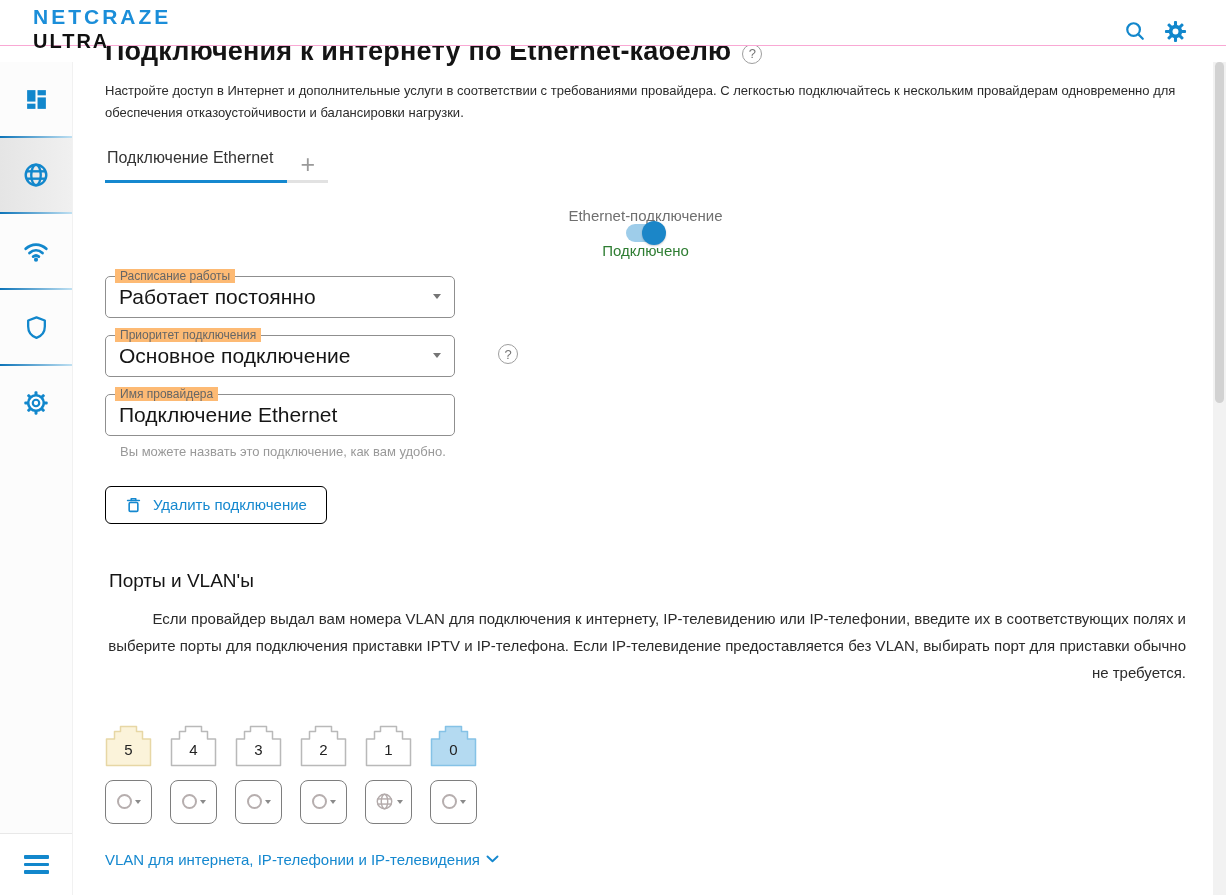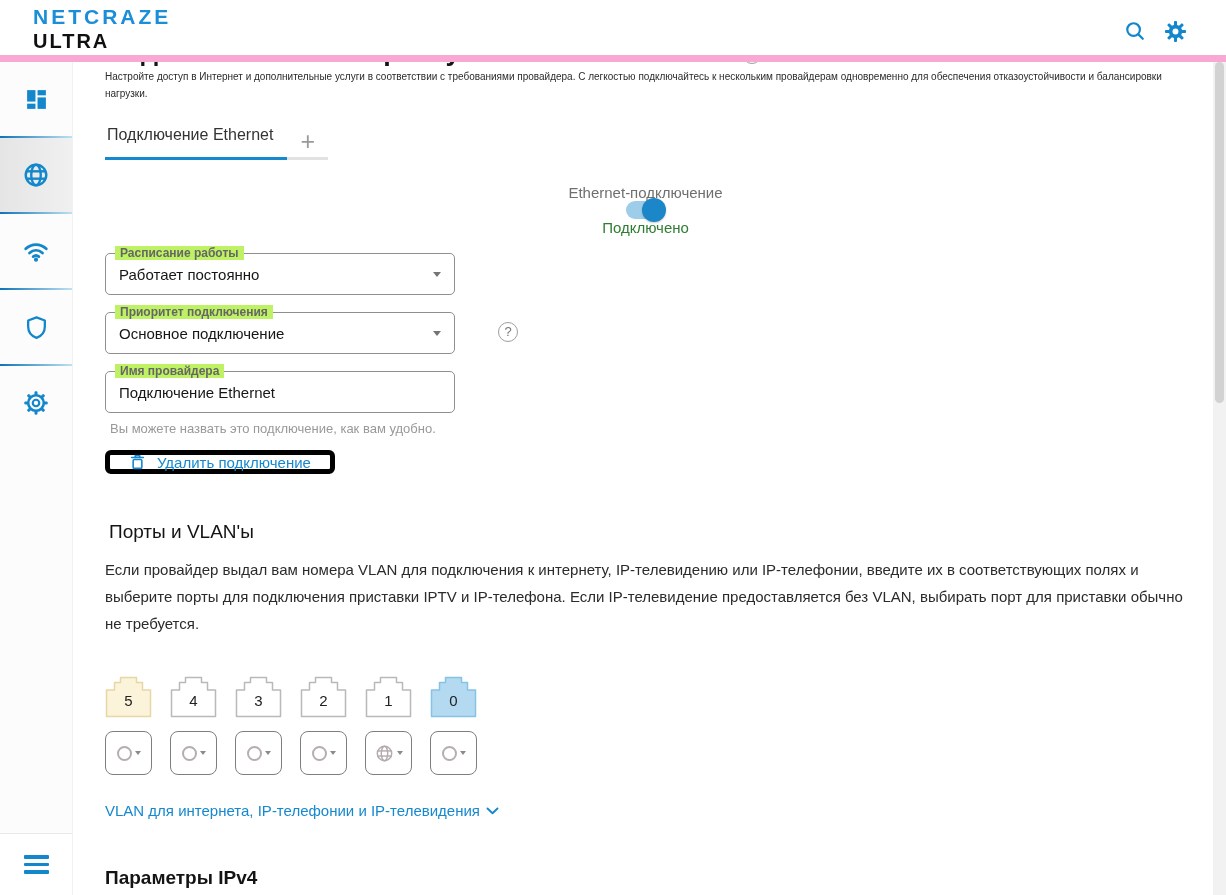--- a/index.html
+++ b/index.html
@@ -3,22 +3,22 @@
 <meta charset="utf-8">
 <style>
   * { box-sizing: border-box; }
   html,body { margin:0; padding:0; }
   body {
     width:1226px; height:895px; overflow:hidden;
     font-family:"Liberation Sans", sans-serif;
     background:#ffffff; color:#1c1c1c;
   }
   
-  .header { position:fixed; top:0; left:0; width:1226px; height:62px;
-    background:#fff; border-bottom:7px solid #f9a8d4; z-index:20; }
+  .header { position:fixed; top:0; left:0; width:1226px; height:46px;
+    background:#fff; border-bottom:1px solid #f9a8d4; z-index:20; }
   .brand { position:absolute; left:33px; top:6px; line-height:1; cursor:pointer; }
   .brand-l1 { font-size:21px; font-weight:bold; letter-spacing:3px; color:#1b8ed9; }
   .brand-l2 { font-size:20px; font-weight:bold; letter-spacing:2px; color:#101010; margin-top:4px; }
   .header-icons { position:absolute; right:39px; top:20px; display:flex; gap:17px; align-items:center; }
   .hicon { width:23px; height:23px; cursor:pointer; }
   
   .sidebar { position:fixed; top:62px; left:0; bottom:0; width:73px;
     background:#fcfcfc; border-right:1px solid #f1f1f1; z-index:15; }
   .side-item { height:74px; display:flex; align-items:center; justify-content:center; cursor:pointer; }
   .side-item.active { background:linear-gradient(90deg,#e5e5e5,#f0f0f0); }
@@ -31,55 +31,55 @@
   
   .scrollbar { position:fixed; right:0; top:62px; bottom:0; width:13px; background:#f2f2f2; z-index:25; }
   .scroll-thumb { position:absolute; top:0; left:2px; width:9px; height:341px; border-radius:5px; background:#d2d2d2; }
   
   .content { margin-left:73px; padding:36px 40px 0 32px; }
   .title-row { display:flex; align-items:center; gap:11px; }
   .page-title { margin:0; font-size:27px; font-weight:700; color:#141414; letter-spacing:.2px; }
   .help-badge { width:20px; height:20px; border:1.5px solid #9e9e9e; border-radius:50%;
     color:#757575; font-size:13px; display:flex; align-items:center; justify-content:center;
     flex:none; cursor:pointer; margin-top:4px; }
-  .intro { margin-top:1px; font-size:10px; line-height:1.72; color:#2b2b2b; max-width:1098px; }
+  .intro { margin-top:13px; font-size:13px; line-height:1.72; color:#2b2b2b; max-width:1098px; }
   
   .tabs { display:flex; align-items:flex-end; margin-top:24px; }
   .tab-active { font-size:16px; color:#333; padding:0 14px 13px 2px; min-width:176px;
     border-bottom:3px solid #1588cf; cursor:pointer; }
   .tab-add { padding:0 13px 8px 13px; border-bottom:3px solid #e2e2e2; color:#9a9a9a;
     font-size:25px; font-weight:300; line-height:16px; cursor:pointer; }
   
   .toggle-row { display:flex; align-items:center; margin-top:24px;flex-direction:column; }
   .toggle-label { font-size:15px; color:#6f6f6f; }
   .switch { width:36px; height:18px; border-radius:9px; background:#9ecdea; position:relative;
     margin:0 22px 0 18px; cursor:pointer; flex:none; }
   .switch-knob { position:absolute; right:-4px; top:-3px; width:24px; height:24px;
     border-radius:50%; background:#1b86c8; box-shadow:0 1px 2px rgba(0,0,0,.2); }
   .toggle-status { font-size:15px; color:#2e7d32; }
   
   .field { width:350px; height:42px; border:1px solid #8f8f8f; border-radius:5px;
     position:relative; margin-top:17px; display:flex; align-items:center;
     padding:0 13px; background:#fff; cursor:pointer; }
-  .field-label { position:absolute; top:-8px; left:9px; background:#bef264; padding:0 5px;
-    font-size:12px; color:#666; white-space:nowrap;font-weight:bold; }
-  .field-value { font-size:15px; color:#161616; flex:1; }
+  .field-label { position:absolute; top:-8px; left:9px; background:#fdba74; padding:0 5px;
+    font-size:12px; color:#666; white-space:nowrap; }
+  .field-value { font-size:21px; color:#161616; flex:1; }
   input.field-value { border:none; outline:none; padding:0; font-family:inherit; width:100%; background:transparent; }
   .caret { width:0; height:0; border-left:4.5px solid transparent; border-right:4.5px solid transparent;
     border-top:5px solid #757575; }
   .caret--sm { border-left-width:3.5px; border-right-width:3.5px; border-top-width:4px; border-top-color:#8a8a8a; }
   .field-row { display:flex; align-items:center; gap:43px; }
-  .hint { margin:8px 0 0 5px; font-size:13px; color:#999; }
-  
-  .delete-btn { margin-top:14px; display:inline-flex; align-items:center; gap:11px; height:24px;
-    padding:0 19px; border:5px solid #000000; border-radius:6px; background:#fff;
+  .hint { margin:8px 0 0 15px; font-size:13px; color:#999; }
+  
+  .delete-btn { margin-top:27px; display:inline-flex; align-items:center; gap:11px; height:38px;
+    padding:0 19px; border:1px solid #000000; border-radius:6px; background:#fff;
     color:#1588cf; font-size:15px; font-family:inherit; cursor:pointer; }
   
   .section-title { margin:46px 4px 0; font-size:19px; font-weight:400; color:#141414; }
-  .section-desc { margin-top:13px; font-size:15px; line-height:1.8; color:#2b2b2b; max-width:1100px; }
+  .section-desc { margin-top:13px; font-size:15px; line-height:1.8; color:#2b2b2b; max-width:1100px;text-align:right; }
   .ports-row { display:flex; gap:18px; margin-top:39px; }
   .port { position:relative; width:47px; height:42px; cursor:pointer; }
   .port svg { display:block; width:47px; height:42px; }
   .port path { stroke-width:1.5; stroke-linejoin:round; }
   .port--default path { fill:#ffffff; stroke:#b9b9b9; }
   .port--yellow  path { fill:#fbf3da; stroke:#e7d7a5; }
   .port--blue    path { fill:#b4daf1; stroke:#85c2e6; }
   .port-num { position:absolute; left:0; right:0; top:16px; text-align:center;
     font-size:15px; color:#222; }
   .selectors-row { display:flex; gap:18px; margin-top:13px; }

